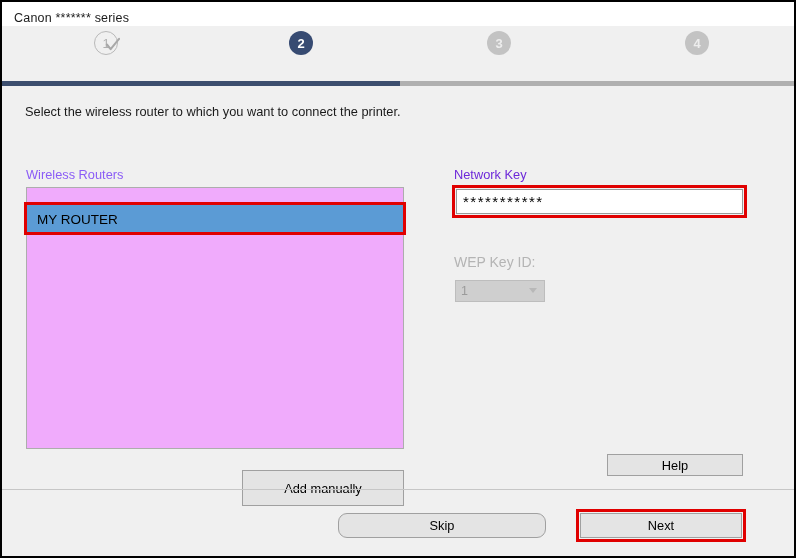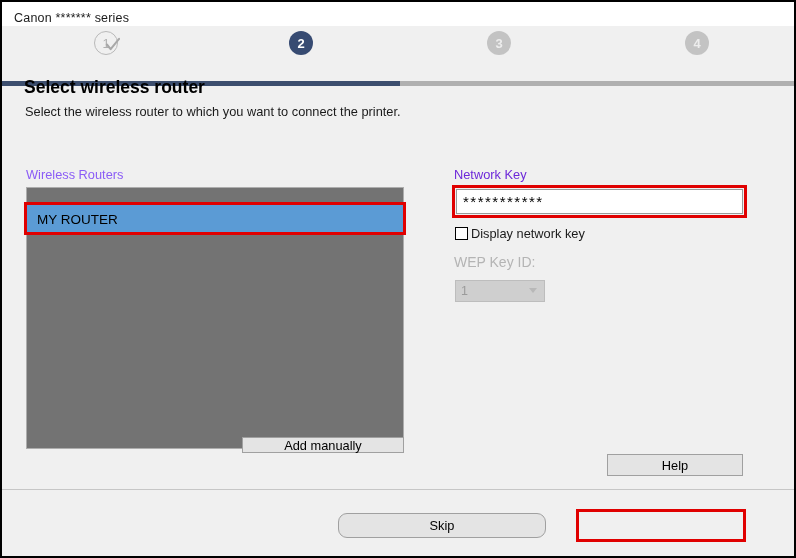--- a/index.html
+++ b/index.html
@@ -132,21 +132,21 @@
     top: 165px;
     font-size: 12.8px;
     color: #8b5cf6;
   }
   .listbox {
     position: absolute;
     left: 24px;
     top: 185px;
     width: 378px;
     height: 262px;
-    background: #737373;
+    background: #f0abfc;
     border: 1px solid #adadad;
     box-sizing: border-box;
     overflow: hidden;
   }
   .list-row {
     height: 28px;
     line-height: 28px;
     padding-left: 10px;
     font-size: 13.5px;
     color: #000000;
@@ -179,23 +179,23 @@
     color: #000000;
     display: flex;
     align-items: center;
     justify-content: center;
     font-family: "Liberation Sans", sans-serif;
     cursor: default;
   }
   #btn-add-manually {
     position: absolute;
     left: 240px;
-    top: 435px;
+    top: 468px;
     width: 162px;
-    height: 16px;
+    height: 36px;
   }
   #btn-help {
     position: absolute;
     left: 605px;
     top: 452px;
     width: 136px;
     height: 22px;
   }
 
   
@@ -349,47 +349,43 @@
 
     <div class="step step-todo" id="step-4">
       <div class="step-circle">4</div>
     </div>
 
     <div class="progress-track">
       <div class="progress-fill"></div>
     </div>
   </div>
 
-  <div class="page-title">Select wireless router</div>
   <div class="page-subtitle">Select the wireless router to which you want to connect the printer.</div>
 
   <div class="label-routers">Wireless Routers</div>
 
   <div class="listbox">
     <div class="list-row blank"></div>
     <div class="list-row selected">MY ROUTER</div>
   </div>
   <div class="sel-highlight"></div>
 
   <div class="btn" id="btn-add-manually">Add manually</div>
 
   <div class="label-netkey">Network Key</div>
   <div class="netkey-redbox"></div>
   <input class="netkey-input" type="text" value="***********" style="">
 
-  <div class="checkrow">
-    <span class="checkbox"></span>
-    <span class="checkrow-label">Display network key</span>
-  </div>
 
   <div class="label-wep">WEP Key ID:</div>
   <div class="wep-select">
     <span>1</span>
     <span class="wep-arrow"></span>
   </div>
 
   <div class="btn" id="btn-help">Help</div>
 
   <div class="footer-divider"></div>
   <div class="btn" id="btn-skip">Skip</div>
+  <div class="btn" id="btn-next">Next</div>
   <div class="next-redbox"></div>
 
 </div>
 
 </body></html>

